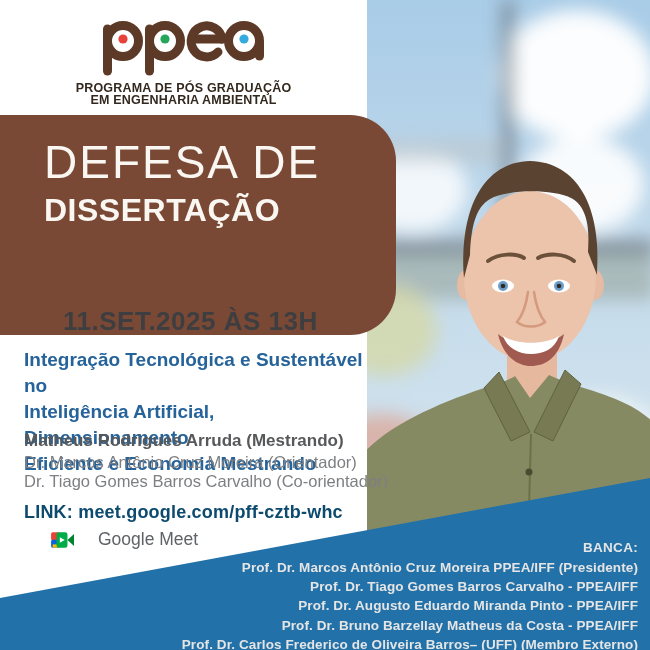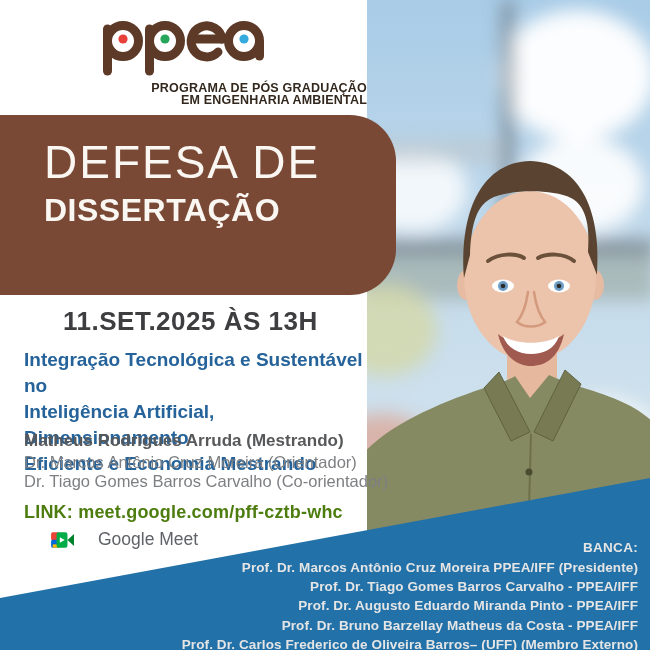--- a/index.html
+++ b/index.html
@@ -4,33 +4,33 @@
 <style>
   html,body{margin:0;padding:0;}
   .poster{
     position:relative; width:650px; height:650px; background:#ffffff;
     overflow:hidden; font-family:"Liberation Sans", sans-serif;
   }
   
   .photo{position:absolute; left:367px; top:0; width:283px; height:650px;}
   .photo svg{display:block;}
   
-  .brand{position:absolute; left:0; top:12px; width:367px; text-align:right;}
+  .brand{position:absolute; left:0; top:12px; width:367px; text-align:center;}
   .brand svg{display:block; margin:0 auto;}
   .program{
     margin-top:6px; font-weight:bold; font-size:12.5px; line-height:10px;
     color:#33281e; letter-spacing:.2px;
   }
   .program div{line-height:10.5px; padding:0;}
   .program div+div{margin-top:0;}
   .program .l1{line-height:12px;}
   .program .l2{line-height:12px;}
   
   .headline-box{
-    position:absolute; left:0; top:115px; width:396px; height:180px;
+    position:absolute; left:0; top:115px; width:396px; height:220px;
     background:#7a4936; border-radius:0 46px 46px 0;
     color:#faf6f1; padding-left:44px; box-sizing:border-box;
   }
   .headline-box .l1{
     margin-top:22px; font-size:46px; font-weight:400; letter-spacing:2px;
     line-height:50px;
   }
   .headline-box .l2{
     font-size:32px; font-weight:800; letter-spacing:.5px; line-height:46px;
   }
@@ -44,21 +44,21 @@
     color:#25639a; font-size:19px; font-weight:800; line-height:26px;
   }
   .student{
     position:absolute; left:24px; top:431px; font-size:17px; font-weight:700;
     color:#57585a;
   }
   .advisor{position:absolute; left:24px; top:453px; font-size:16.5px; color:#7d7f82;}
   .co-advisor{position:absolute; left:24px; top:472px; font-size:16.5px; color:#7d7f82;}
   .meet-link{
     position:absolute; left:24px; top:502px; font-size:18px; font-weight:800;
-    color:#4d7c0f; letter-spacing:.2px;text-align:center;
+    color:#0c4a6e; letter-spacing:.2px;text-align:center;
   }
   .meet-row{
     position:absolute; left:50px; top:529px; display:flex; align-items:center; gap:24px;
   }
   .meet-row .label{font-size:17.5px; color:#5f6368;}
   
   .banca{
     position:absolute; left:0; top:478px; width:650px; height:172px;
     background:#2271a8;
     clip-path:polygon(0 120px, 100% 0, 100% 100%, 0 100%);

